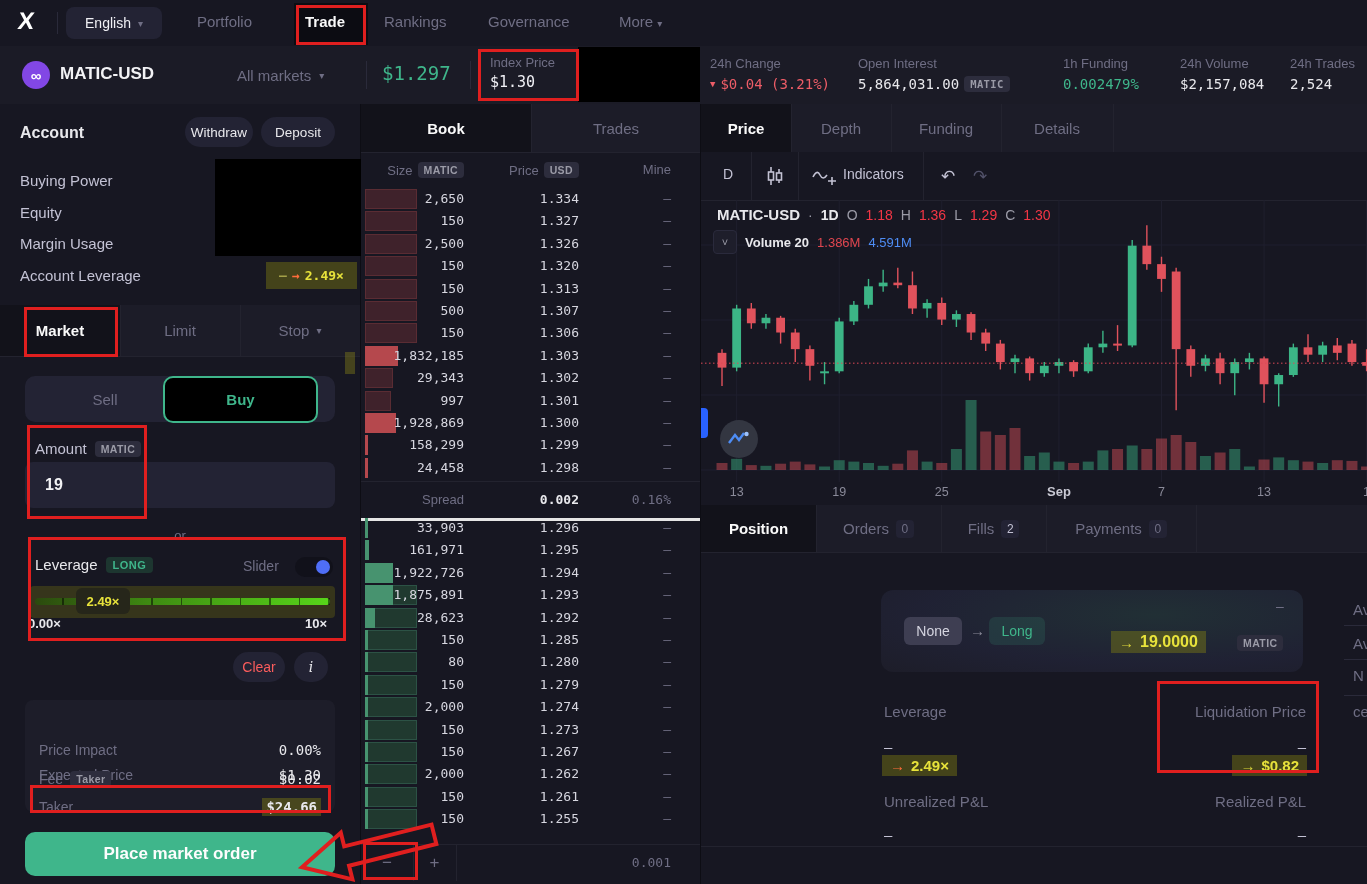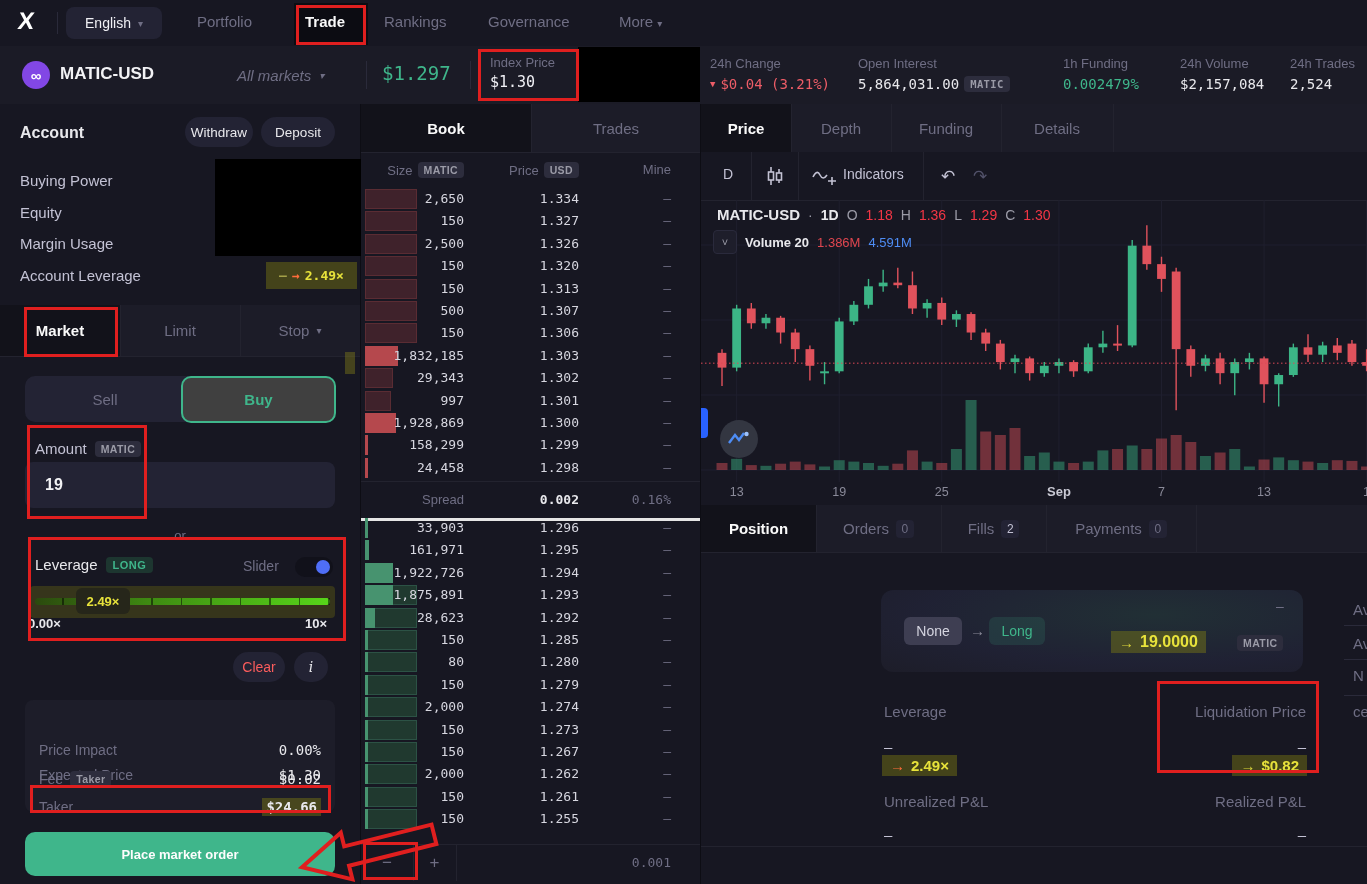--- a/index.html
+++ b/index.html
@@ -12,21 +12,21 @@
   .nav-sep{position:absolute;left:57px;top:12px;width:1px;height:22px;background:#2a2a3a;}
   .lang-pill{position:absolute;left:66px;top:7px;width:96px;height:32px;background:#232334;border-radius:8px;display:flex;align-items:center;justify-content:center;gap:7px;font-size:14px;color:#f0f0f5;}
   .caret{color:#6f6e84;font-size:10px;}
   .nav-item{position:absolute;top:13px;font-size:15px;color:#6f6e84;text-decoration:none;}
   .nav-item.active{color:#fafafa;font-weight:bold;}
   .trade-bg{position:absolute;left:294px;top:3px;width:74px;height:42px;background:#0c0c12;}
   
   .mkthdr{position:absolute;left:0;top:46px;width:1367px;height:58px;background:#1b1b26;border-bottom:1px solid #0d0d14;}
   .coin-ic{position:absolute;left:22px;top:15px;width:28px;height:28px;border-radius:50%;background:#8247e5;color:#fff;display:flex;align-items:center;justify-content:center;font-size:15px;font-weight:bold;}
   .pair{position:absolute;left:60px;top:18px;font-size:17px;font-weight:bold;color:#f2f2f5;}
-  .allmkts{position:absolute;left:237px;top:21px;font-size:15px;color:#6f6e84;display:flex;gap:8px;align-items:center;font-style:italic;}
+  .allmkts{position:absolute;left:237px;top:21px;font-size:15px;color:#6f6e84;display:flex;gap:8px;align-items:center;}
   .hsep{position:absolute;top:15px;width:1px;height:28px;background:#2a2a3a;}
   .lastpx{position:absolute;left:382px;top:16px;font-size:19px;color:#3fb68b;}
   .idx-l{position:absolute;left:490px;top:9px;font-size:13px;color:#6f6e84;}
   .idx-v{position:absolute;left:490px;top:27px;font-size:15px;color:#f0f0f5;}
   .stat{position:absolute;top:0;height:58px;}
   .stat .sl{position:absolute;top:10px;font-size:13px;color:#6f6e84;white-space:nowrap;}
   .stat .sv{position:absolute;top:30px;font-size:14px;color:#e8e8ec;white-space:nowrap;display:flex;align-items:center;gap:5px;}
   .red{color:#ee5d67!important;} .grn{color:#3fb68b!important;}
   .badge{display:inline-block;background:#2d2d3d;color:#9b9ba7;font-size:10.5px;font-weight:bold;border-radius:4px;padding:2px 6px;letter-spacing:.4px;}
   
@@ -41,42 +41,42 @@
   
   .acct-title{position:absolute;left:20px;top:20px;font-size:16px;font-weight:bold;color:#e8e8ec;}
   .pill{background:#232334;border-radius:16px;color:#e8e8ec;font-size:13.5px;display:flex;align-items:center;justify-content:center;}
   .acct-lab{position:absolute;left:20px;font-size:15px;color:#c3c2d4;}
   
   .hl{background:rgba(138,134,16,.40);color:#e8e33b;font-weight:bold;}
   .hl-dash{color:#a3a048;} .hl-arrow-o{color:#ff6d3b;} .hl-arrow-y{color:#d9d33a;}
   
   .sellbuy{position:absolute;left:25px;top:272px;width:310px;height:46px;background:#232334;border-radius:10px;}
   .sell{position:absolute;left:0;top:0;width:160px;height:46px;display:flex;align-items:center;justify-content:center;color:#6f6e84;font-size:15px;}
-  .buy{position:absolute;left:156px;top:0;width:151px;height:43px;border:2px solid #3fb68b;background:#404040;border-radius:10px;display:flex;align-items:center;justify-content:center;color:#3fb68b;font-size:15px;font-weight:bold;}
+  .buy{position:absolute;left:138px;top:0;width:151px;height:43px;border:2px solid #3fb68b;background:#000000;border-radius:10px;display:flex;align-items:center;justify-content:center;color:#3fb68b;font-size:15px;font-weight:bold;}
   .amount-lab{position:absolute;left:35px;top:336px;display:flex;gap:8px;align-items:center;font-size:15px;color:#c3c2d4;}
   .input{position:absolute;left:25px;top:358px;width:310px;height:46px;background:#232334;border-radius:8px;display:flex;align-items:center;padding-left:20px;box-sizing:border-box;font-size:16px;font-weight:bold;color:#f2f2f5;}
   .ordiv{position:absolute;left:0px;top:424px;width:360px;text-align:center;font-size:13px;color:#6f6e84;}
   .lev-lab{position:absolute;left:35px;top:452px;font-size:15px;color:#e8e8ec;display:flex;gap:8px;align-items:center;}
   .longbadge{background:#1d3630;color:#3fb68b;font-size:11px;font-weight:bold;border-radius:4px;padding:2px 7px;letter-spacing:.5px;}
   .slider-lab{position:absolute;left:243px;top:454px;font-size:14px;color:#6f6e84;}
   .toggle{position:absolute;left:295px;top:453px;width:38px;height:20px;background:#11111a;border-radius:10px;}
   .knob{position:absolute;right:3px;top:3px;width:14px;height:14px;border-radius:50%;background:#4f6ef7;}
   .smear{position:absolute;left:30px;top:482px;width:305px;height:32px;background:rgba(125,121,14,.30);border-radius:4px;}
   .track{position:absolute;left:35px;top:494px;width:295px;height:7px;border-radius:4px;background:linear-gradient(90deg,#2b4a0e,#3f8c12 40%,#57d61a);}
   .ticks{position:absolute;left:35px;top:494px;width:295px;height:7px;background:repeating-linear-gradient(90deg,transparent 0 27.5px,rgba(0,0,0,.5) 27.5px 29.5px);}
   .slider-tip{position:absolute;left:76px;top:484px;width:54px;height:26px;background:#26261a;border-radius:6px;display:flex;align-items:center;justify-content:center;font-size:13px;font-weight:bold;color:#e8e33b;}
   .slmin{position:absolute;left:28px;top:512px;font-size:13px;font-weight:bold;color:#e8e8ec;}
   .slmax{position:absolute;left:305px;top:512px;font-size:13px;font-weight:bold;color:#e8e8ec;}
   .clearbtn{position:absolute;left:233px;top:548px;width:52px;height:30px;background:#232334;border-radius:15px;color:#fa5c5c;font-size:14px;display:flex;align-items:center;justify-content:center;}
   .infobtn{position:absolute;left:294px;top:548px;width:34px;height:30px;background:#232334;border-radius:15px;color:#e8e8ec;display:flex;align-items:center;justify-content:center;font-family:"DejaVu Serif",serif;font-style:italic;font-size:14px;}
   .summary{position:absolute;left:25px;top:596px;width:310px;height:112px;background:#1d1d29;border-radius:8px;}
   .srow{position:absolute;left:14px;right:14px;height:22px;display:flex;justify-content:space-between;align-items:center;}
   .srow .lab{font-size:14px;color:#6f6e84;display:flex;gap:7px;align-items:center;}
   .srow .val{font-size:14px;color:#e8e8ec;}
-  .placebtn{position:absolute;left:25px;top:728px;width:310px;height:44px;background:#3fb68b;border-radius:10px;display:flex;align-items:center;justify-content:center;color:#fdfdfd;font-size:13px;font-weight:bold;}
+  .placebtn{position:absolute;left:25px;top:728px;width:310px;height:44px;background:#3fb68b;border-radius:10px;display:flex;align-items:center;justify-content:center;color:#fdfdfd;font-size:17px;font-weight:bold;}
   
   .ob-head{position:absolute;left:0;top:58px;width:340px;height:22px;font-size:13px;color:#6f6e84;}
   .ob-row{position:relative;height:22.4px;}
   .ob-row span{position:absolute;top:3px;font-size:13px;color:#d7d7e0;font-family:"DejaVu Sans Mono",monospace;}
   .ob-bar{position:absolute;left:4px;top:1px;height:20px;box-sizing:border-box;}
   .bar-ask{background:#3f222b;border:1px solid #5a2c33;}
   .bar-ask-hot{background:#b5484d;}
   .bar-bid{background:#20392f;border:1px solid #2c5245;}
   .bar-bid-hot{background:#47936f;}
   .ob-size{right:237px;} .ob-price{right:122px;} .ob-mine{right:30px;color:#6f6e84!important;}

